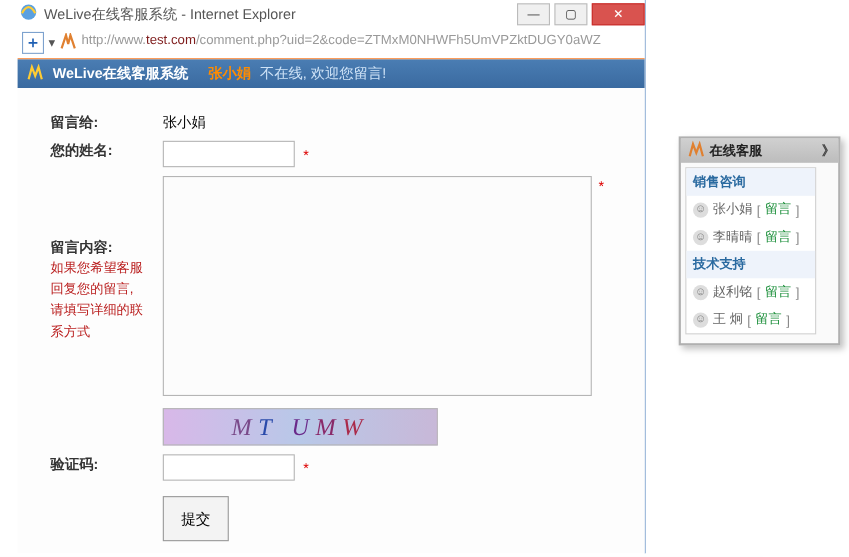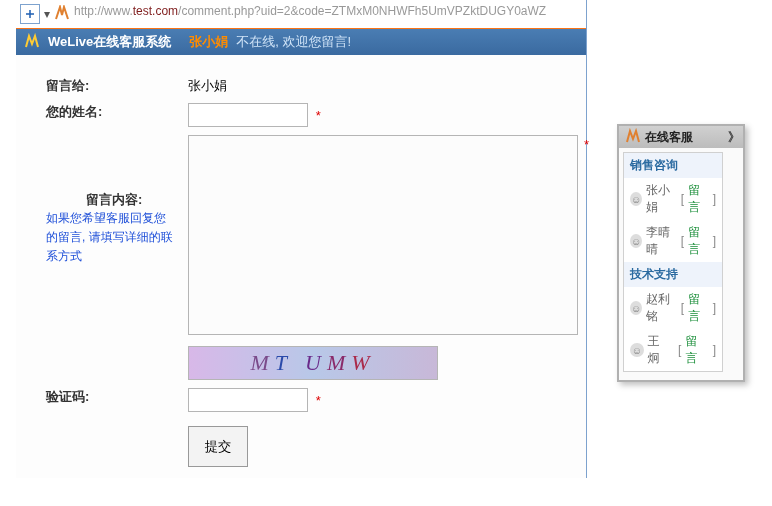--- a/index.html
+++ b/index.html
@@ -58,22 +58,22 @@
   .blue-header {
     background: linear-gradient(#4a7db3, #3a6aa0);
     color:#fff; height:26px; display:flex; align-items:center; padding:0 8px; gap:8px;
     font-weight:bold; font-size:13px;
   }
   .blue-header .user { color:#FF8C00; margin-left:10px;}
   .blue-header .status { color:#cfe3f7; font-weight:normal; }
   .form-area { padding: 18px 18px 18px 24px; }
   table.form { border-collapse: collapse; }
   table.form td { padding: 4px 6px; vertical-align: top; font-size:13px; }
-  .lbl { width:90px; font-weight:bold; color:#333;margin-left:40px; }
-  .lbl-orange { color:#1d4ed8; font-weight:normal; font-size:12px; line-height:1.6; }
+  .lbl { width:90px; font-weight:bold; color:#333; }
+  .lbl-orange { color:#b91c1c; font-weight:normal; font-size:12px; line-height:1.6; }
   .txt-input {
     border:1px solid #b5b5b5; height:24px; width:120px; padding:2px 4px;
     background:#fff;
   }
   .req { color:#d00; margin-left:4px; }
   textarea.msg {
     width:390px; height:200px; border:1px solid #b5b5b5;
     resize:none; background:#fcfcfc; padding:6px; font-family:inherit;
   }
   .captcha-box {
@@ -84,21 +84,21 @@
   }
   .captcha-box .c1{color:#7a4a8a;} .captcha-box .c2{color:#2a4aaa;}
   .captcha-box .c3{color:#6a2a8a;} .captcha-box .c4{color:#8a2a6a;}
   .captcha-box .c5{color:#aa2a4a;}
   .submit-btn {
     width:60px; height:41px; background:#f3f3f3; border:1px solid #999; cursor:pointer;
   }
 
   
   .float-panel {
-    position:absolute; left:617px; top:124px; width:128px;
+    position:absolute; left:617px; top:124px; width:147px;
     border:2px solid #b0b0b0; background:#fafafa;
     box-shadow: 3px 3px 6px rgba(0,0,0,0.25);
     padding-bottom:8px;
   }
   .fp-title {
     background:linear-gradient(#d0d0d0,#bcbcbc);
     height:22px; display:flex; align-items:center; padding:0 6px;
     font-weight:bold; color:#222; font-size:12px; position:relative;
   }
   .fp-collapse { position:absolute; right:6px; color:#444; font-weight:bold; letter-spacing:-3px;}
@@ -119,20 +119,34 @@
   .fp-link { color:#1b8f3a; }
   .bracket { color:#888; }
   .welive-logo {
     width:16px; height:16px; display:inline-block;
   }
 </style>
 </head>
 <body>
 
 <div class="ie-window">
+  <div class="ie-titlebar">
+    <div class="ie-icon">
+      <svg class="welive-logo" viewBox="0 0 16 16">
+          <circle cx="8" cy="8" r="7" fill="#5aa0e0"></circle>
+          <path d="M2 9 Q8 -2 14 9" stroke="#ffcc33" stroke-width="2" fill="none"></path>
+        </svg>
+    </div>
+    <div class="ie-title">WeLive在线客服系统 - Internet Explorer</div>
+    <div class="win-btns">
+      <div class="win-btn">—</div>
+      <div class="win-btn">▢</div>
+      <div class="win-btn close">✕</div>
+    </div>
+  </div>
 
   <div class="ie-addrbar">
     <div class="addrbox">
       <svg width="10" height="10" viewBox="0 0 10 10">
           <path d="M5 1v8M1 5h8" stroke="#1e5fb3" stroke-width="1.5"></path>
         </svg>
     </div>
     <span style="color:#555;">▾</span>
     <span>
       <svg class="site-icon" viewBox="0 0 16 16">

